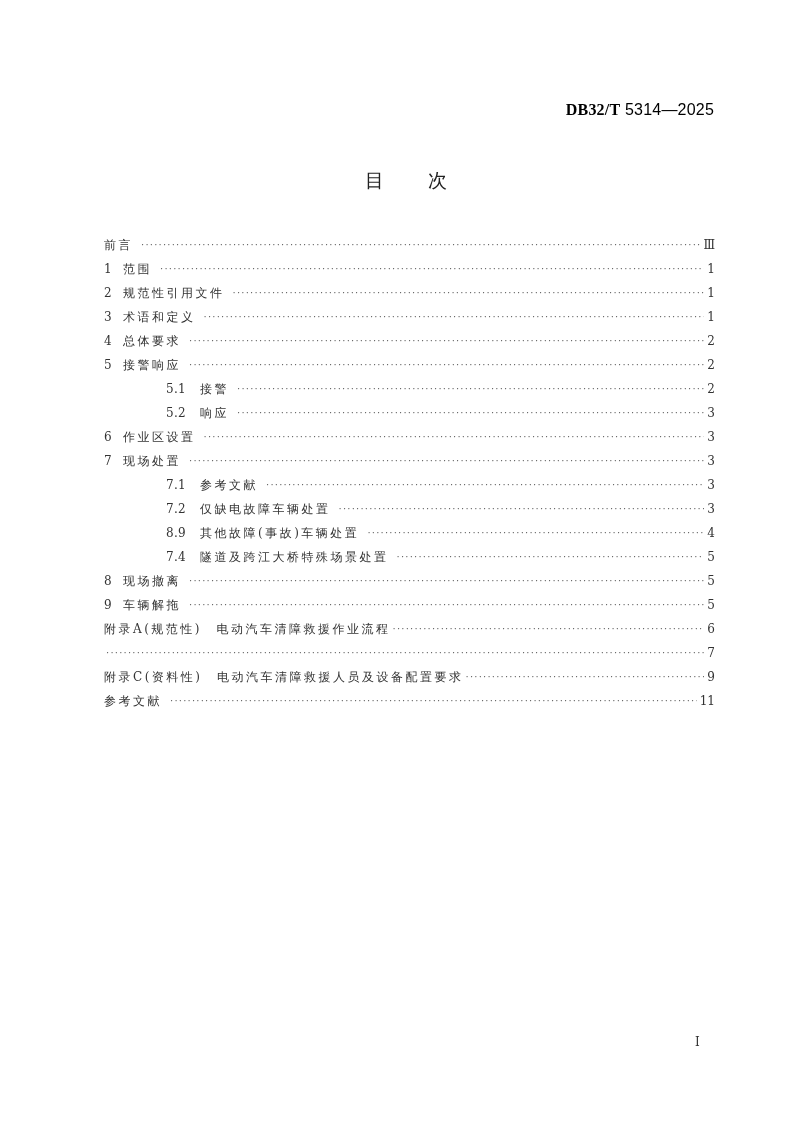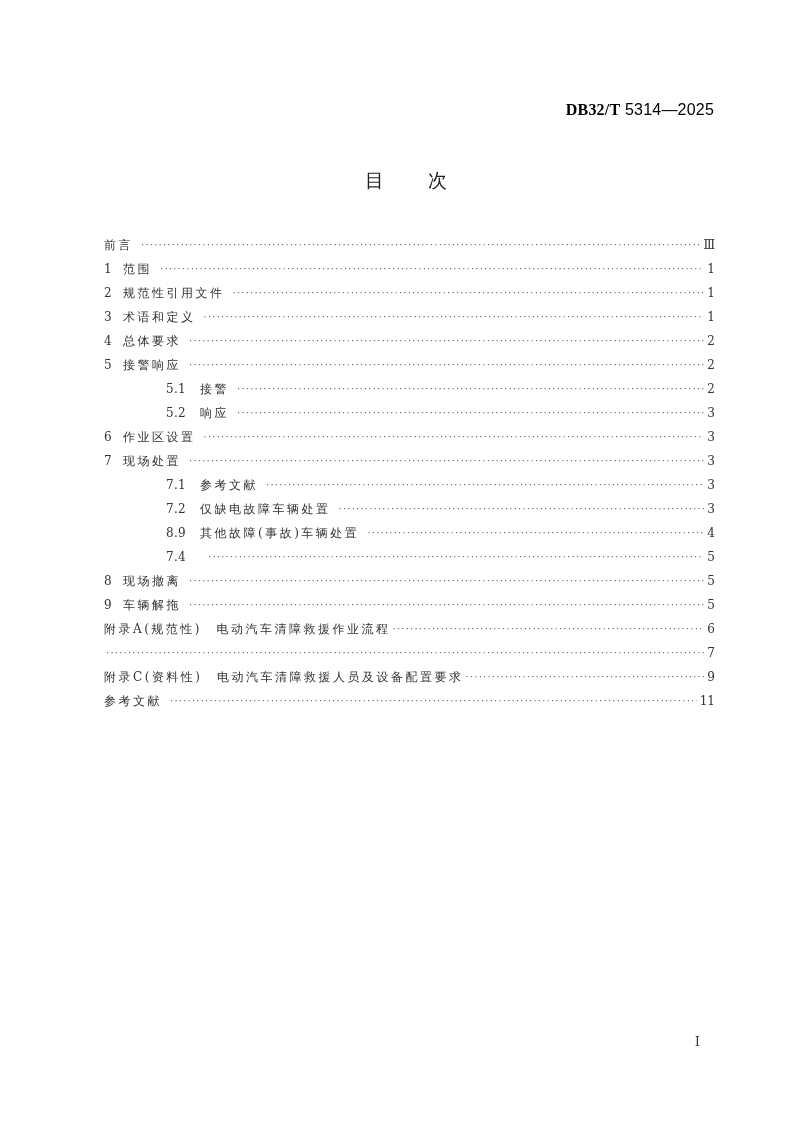--- a/index.html
+++ b/index.html
@@ -126,20 +126,21 @@
 
   <div class="toc-row sub">
     <span class="num subn">8.9</span>
     <span class="label">其他故障(事故)车辆处置</span>
     <span class="leader"></span>
     <span class="page">4</span>
   </div>
 
   <div class="toc-row sub">
     <span class="num subn">7.4</span>
+    <span class="label">隧道及跨江大桥特殊场景处置</span>
     <span class="leader"></span>
     <span class="page">5</span>
   </div>
 
   <div class="toc-row">
     <span class="num main">8</span>
     <span class="label">现场撤离</span>
     <span class="leader"></span>
     <span class="page">5</span>
   </div>

